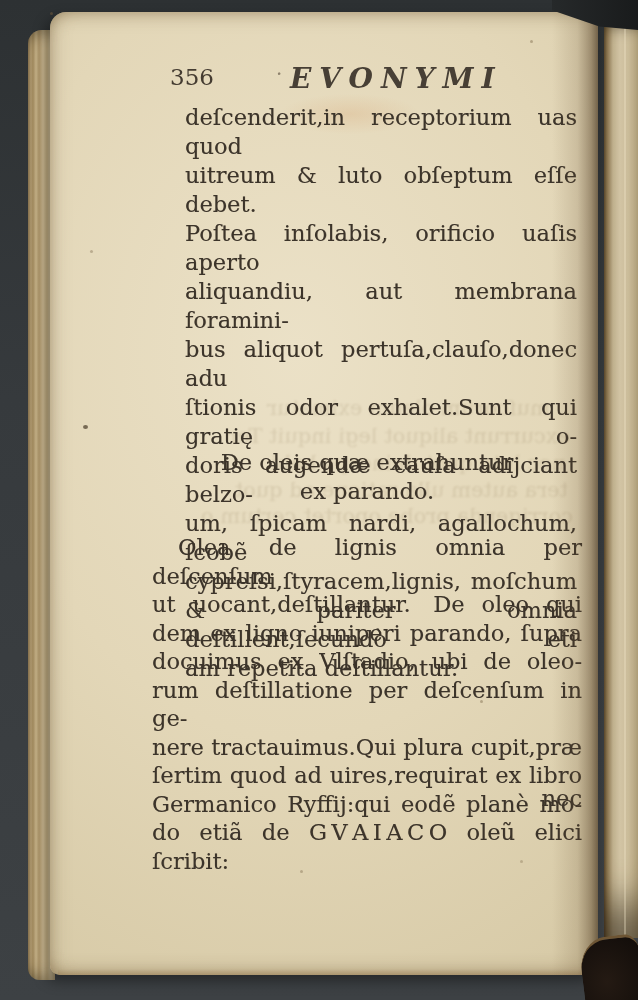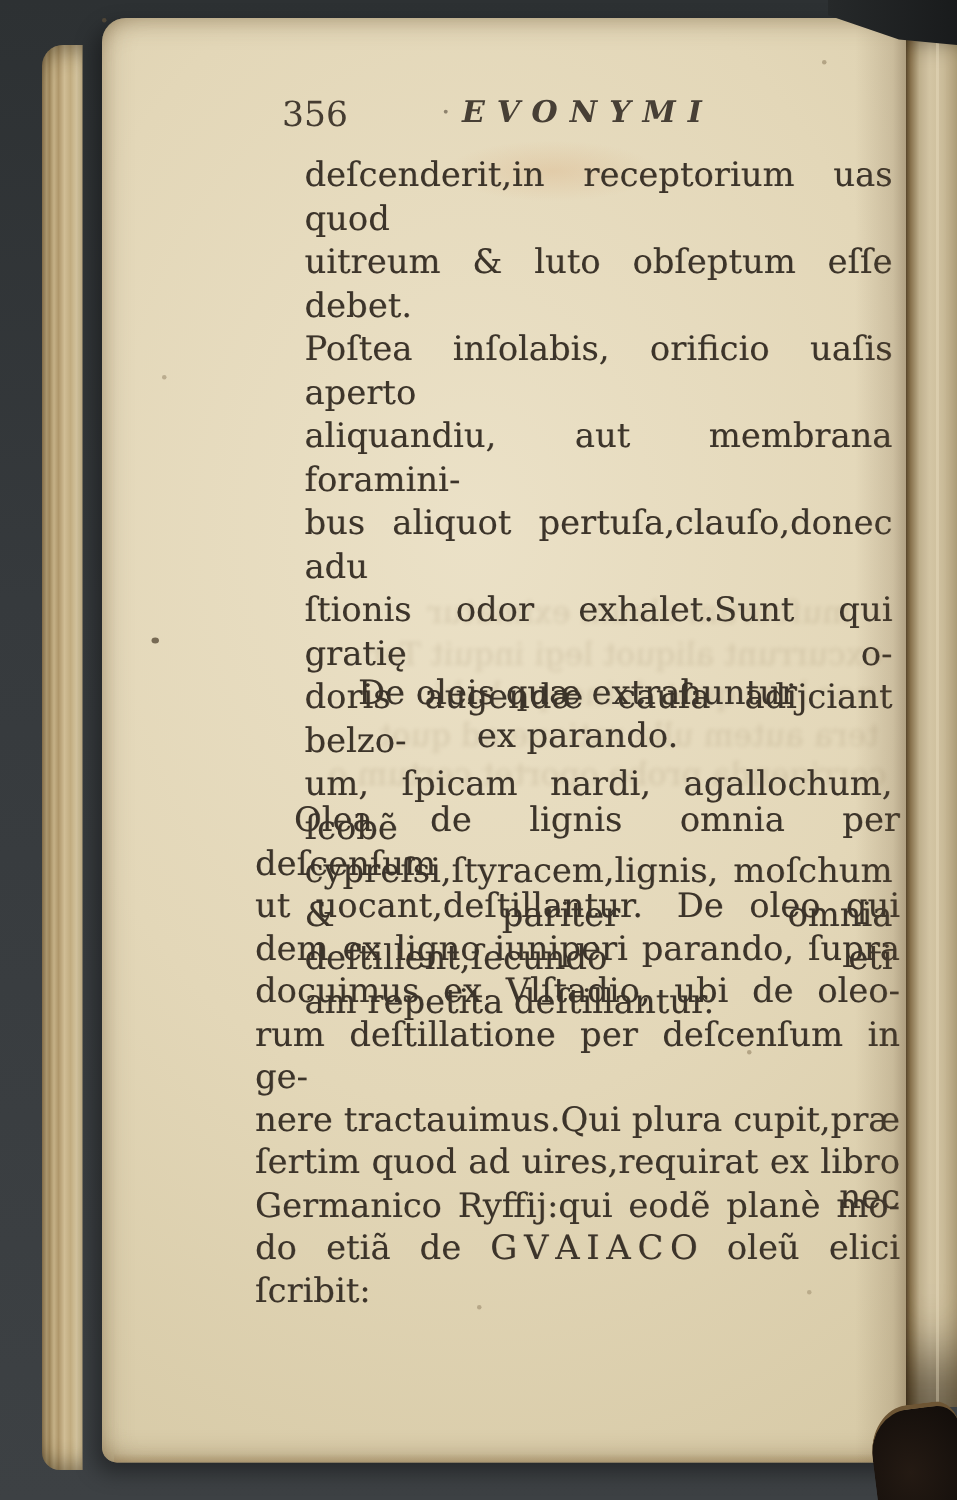--- a/index.html
+++ b/index.html
@@ -18,41 +18,41 @@
                     inset 0 -14px 14px -10px rgba(40,30,15,.45);}
 
   
   .page{position:absolute;left:50px;top:12px;width:548px;height:963px;
         border-radius:16px 4px 12px 10px;
         background:radial-gradient(120% 90% at 45% 35%,
             #ebe1c7 0%, #e3d7b8 45%, #d8cba8 80%, #ccbc96 100%);
         box-shadow:inset 0 10px 18px -10px rgba(100,75,40,.5),
                    inset 0 -12px 18px -10px rgba(100,75,40,.45),
                    inset 12px 0 22px -14px rgba(100,75,40,.4),
-                   -4px 6px 14px rgba(0,0,0,.4);margin-left:18px;}
+                   -4px 6px 14px rgba(0,0,0,.4);}
   .page::after{content:"";position:absolute;right:0;top:0;bottom:0;width:46px;
         border-radius:0 4px 12px 0;
         background:linear-gradient(to right,rgba(101,78,48,0) 0,
             rgba(101,78,48,.18) 55%, rgba(80,58,32,.45) 85%, rgba(58,40,20,.62) 100%);}
   .page::before{content:"";position:absolute;bottom:0;left:8px;right:8px;height:6px;
         background:linear-gradient(to top,rgba(150,120,75,.35),rgba(150,120,75,0));}
 
   .stain{position:absolute;left:200px;top:73px;width:200px;height:58px;
         background:radial-gradient(50% 50% at 50% 50%,rgba(210,150,95,.22),rgba(210,150,95,0) 70%);}
   .specks{position:absolute;left:0;top:0;width:3px;height:3px;border-radius:50%;
         background:rgba(110,90,60,.55);
         box-shadow:480px 28px 0 rgba(110,90,60,.4), 40px 238px 0 rgba(110,90,60,.35),
                    430px 688px 0 rgba(110,90,60,.4), 250px 858px 0 rgba(110,90,60,.35),
                    470px 848px 0 rgba(110,90,60,.3), 110px 588px 0 rgba(110,90,60,.3);}
   .fleck{position:absolute;left:33px;top:413px;width:5px;height:4px;border-radius:50%;
         background:#5b4d3a;opacity:.8;}
 
   
   .folio{position:absolute;left:120px;top:52px;font-size:23px;color:#453c31;}
-  .running{position:absolute;left:240px;top:50px;font-size:20px;font-style:italic;
+  .running{position:absolute;left:240px;top:50px;font-size:28px;font-style:italic;
         font-weight:600;letter-spacing:8px;color:#47var;color:#473f35;}
   .dot{position:absolute;left:226px;top:50px;font-size:20px;color:#6a5e4c;opacity:.7;}
 
   .para{position:absolute;color:#3c342a;font-size:22.5px;
         text-shadow:.3px .3px 0 rgba(60,50,40,.35);}
   .para1{left:135px;top:91px;width:392px;line-height:29px;}
   .heading{left:102px;top:436px;width:430px;line-height:29px;}
   .para2{left:102px;top:521px;width:430px;line-height:28.5px;}
   .catchword{left:102px;top:772px;width:430px;line-height:28px;text-align:right;}
 

